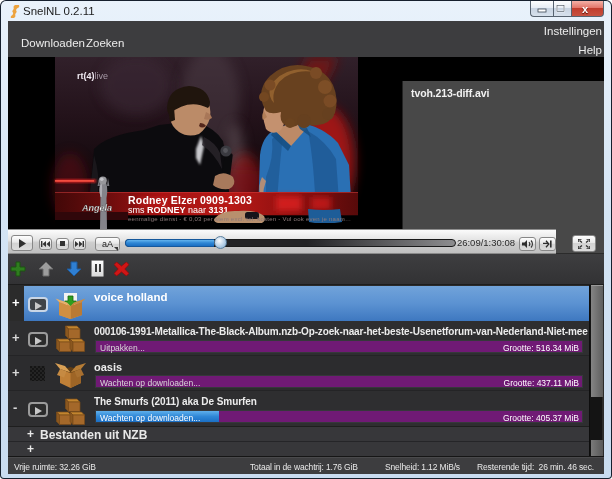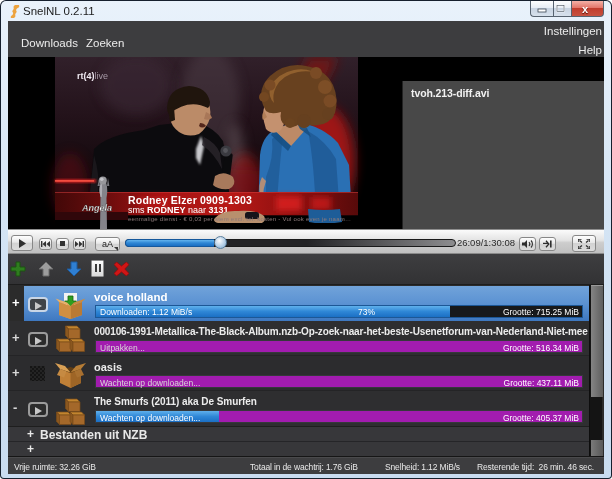--- a/index.html
+++ b/index.html
@@ -16,30 +16,30 @@
 #b-min{width:23px;border-radius:0 0 0 4px;border-right:none;}
 #b-max{width:18px;border-right:none;}
 #b-close{width:33px;border-radius:0 0 4px 0;background:linear-gradient(#f4b0a6,#e2766a 45%,#c13d2e 50%,#c75240);}
 
 #client{position:absolute;left:8px;top:21px;width:596px;height:453px;background:#2b2b2b;}
 #menubar{position:absolute;left:0;top:0;width:596px;height:36px;background:#3d3d3f;color:#ececec;font-size:11.5px;}
 #videorow{position:absolute;left:0;top:36px;width:596px;height:172px;background:#000;}
 #panel{position:absolute;left:394px;top:0;width:202px;height:172px;background:#484848;border-left:1px solid #222;margin-top:24px;}
 #panel b{position:absolute;left:8px;top:6px;font-size:10.5px;color:#f2f2f2;letter-spacing:-0.1px;}
 
-#pbar{position:absolute;left:0;top:208px;width:596px;height:25px;
+#pbar{position:absolute;left:0;top:208px;width:548px;height:25px;
  background:linear-gradient(#fbfbfb,#e3e3e3 45%,#cdcdcd 55%,#c0c0c0);border-top:1px solid #8e8e8e;border-bottom:1px solid #8a8a8a;text-decoration:underline;}
 .pbtn{position:absolute;border:1px solid #878787;border-radius:3px;background:linear-gradient(#fefefe,#e8e8e8 45%,#d2d2d2 50%,#dcdcdc);}
 
 #tbar{position:absolute;left:0;top:233px;width:596px;height:31px;background:linear-gradient(#3e3e40,#323234);border-bottom:1px solid #1d1d1d;}
 
 #list{position:absolute;left:0;top:264px;width:596px;height:171px;background:#2b2b2b;overflow:hidden;}
 .row{position:absolute;left:0;width:581px;overflow:hidden;}
 .rtitle{position:absolute;left:86px;top:5px;font-size:11px;font-weight:bold;color:#ececec;white-space:nowrap;}
-.strip{position:absolute;left:87px;top:19px;width:488px;height:13px;background:#a21caf;border:1px solid #36383b;font-size:8.5px;color:#d8d8d8;}
+.strip{position:absolute;left:87px;top:19px;width:488px;height:13px;background:#701a75;border:1px solid #36383b;font-size:8.5px;color:#d8d8d8;}
 .grootte{position:absolute;right:3px;top:2px;font-size:8.5px;color:#fff;}
 .sttext{position:absolute;left:4px;top:2px;font-size:8.5px;}
 .expander{position:absolute;font-size:13px;font-weight:bold;color:#fff;}
 .playbtn{position:absolute;left:20px;width:20px;height:15px;border:2px solid #9b9b9b;border-radius:4px;background:#2c2c2c;}
 .playbtn:after{content:"";position:absolute;left:5px;top:2.5px;border-left:7px solid #c8c8c8;border-top:4px solid transparent;border-bottom:4px solid transparent;}
 
 #status{position:absolute;left:0;top:435px;width:596px;height:18px;background:#3d3d3f;border-top:1px solid #161616;box-shadow:inset 0 1px 0 #4a4a4c;color:#e8e8e8;font-size:8.5px;}
 #status span{position:absolute;top:5px;white-space:nowrap;letter-spacing:-0.15px;}
 
 #sbar{position:absolute;left:581px;top:0px;width:13px;height:171px;background:#141414;border-left:1px solid #0d0d0d;}
@@ -59,21 +59,21 @@
  </div>
  <svg class="abs" style="left:530px;top:1px" width="74" height="16" viewBox="0 0 74 16">
    <rect x="8" y="8" width="8" height="3" fill="#fff" stroke="#3a4654" stroke-width="0.8"></rect>
    <rect x="27" y="4.5" width="7" height="6" fill="none" stroke="#fff" stroke-width="1.6"></rect>
    <rect x="27" y="4.5" width="7" height="6" fill="none" stroke="#3a4654" stroke-width="0.6"></rect>
    <text x="55" y="12" font-size="11" font-weight="bold" fill="#fff" text-anchor="middle" style="text-shadow:0 1px 1px #5a1008">x</text>
  </svg>
 
  <div id="client">
   <div id="menubar">
-    <span class="abs" style="left:13px;top:16px">Downloads</span>
+    <span class="abs" style="left:13px;top:16px">Downloaden</span>
     <span class="abs" style="left:78px;top:16px">Zoeken</span>
     <span class="abs" style="right:2px;top:4px">Instellingen</span>
     <span class="abs" style="right:2px;top:23px">Help</span>
   </div>
   <div id="videorow">
     <svg class="abs" style="left:0;top:0" width="394" height="172" viewBox="0 0 394 172">
       <defs>
         <linearGradient id="sbg" x1="0" y1="0" x2="0" y2="1">
           <stop offset="0" stop-color="#31202a"></stop>
               <stop offset="0.35" stop-color="#23121a"></stop>
@@ -249,26 +249,20 @@
       <svg class="abs" style="left:47px;top:2px" width="31" height="32" viewBox="0 0 31 32">
         <path d="M9 5 L22 5 L22 23 L9 23 Z" fill="#f2f2f2"></path>
         <path d="M13 8 L18 8 L18 13 L21.5 13 L15.5 20 L9.5 13 L13 13 Z" fill="#2d9e1e" stroke="#17660d" stroke-width="0.8"></path>
         <path d="M4 14 L15.5 18 L27 14 L27 27 L15.5 31 L4 27 Z" fill="#d99a4e"></path>
         <path d="M15.5 18 L27 14 L27 27 L15.5 31 Z" fill="#b97a35"></path>
         <path d="M4 14 L15.5 18 L15.5 31 L4 27 Z" fill="#cf8f43"></path>
         <path d="M4 14 L0.5 10.5 L12 14.5 L15.5 18 Z" fill="#e8b06a"></path>
         <path d="M27 14 L30.5 10.5 L19 14.5 L15.5 18 Z" fill="#c98a42"></path>
       </svg>
       <div class="rtitle" style="color:#fff;font-size:11.5px">voice holland</div>
-      <div class="strip" style="background:#17191b;border-color:#1c5796">
-        <div class="abs" style="left:0;top:0;width:354px;height:11px;background:linear-gradient(#5fb0ec,#2f87d6 50%,#1b6fc4);"></div>
-        <div class="sttext" style="color:#fff;top:1px">Downloaden: 1.12 MiB/s</div>
-        <div class="abs" style="left:262px;top:1px;font-size:8.5px;color:#fff">73%</div>
-        <div class="grootte" style="top:1px">Grootte: 715.25 MiB</div>
-      </div>
     </div>
 
     <div class="row" style="top:36px;height:35px;background:#2e2e30;border-bottom:1px solid #242426">
       <div class="expander" style="left:4px;top:9px;color:#d8d8d8">+</div>
       <div class="playbtn" style="top:11px"></div>
       <svg class="abs" style="left:47px;top:4px" width="31" height="28" viewBox="0 0 31 28">
         <g stroke="#7a4a18" stroke-width="0.7">
         <path d="M10.5 1 L22 1 L25 4 L13.5 4 Z" fill="#c2852f"></path>
               <path d="M10.5 1 L13.5 4 L13.5 13.5 L10.5 10.5 Z" fill="#8a571f"></path>
               <path d="M13.5 4 L25 4 L25 13.5 L13.5 13.5 Z" fill="#a4682a"></path>

